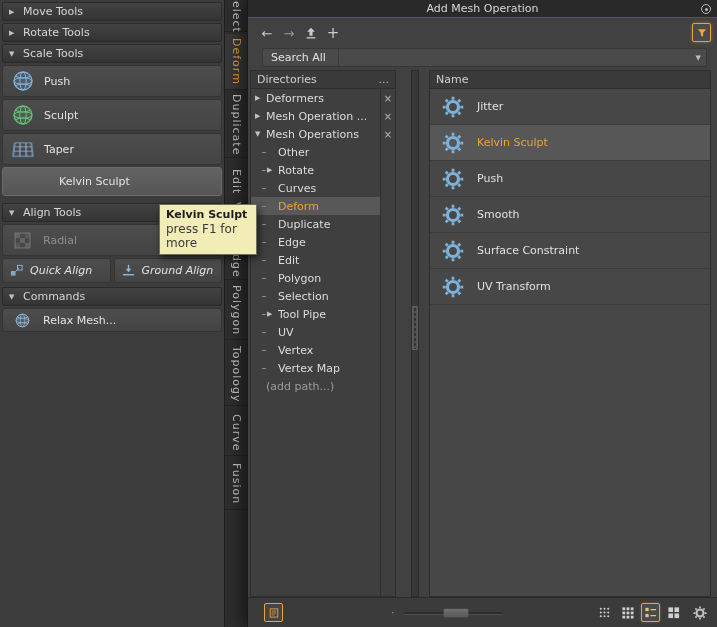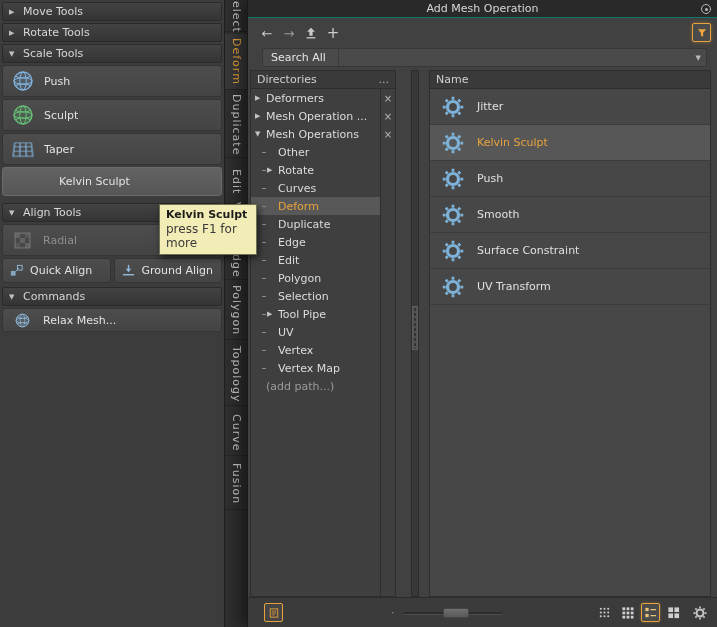--- a/index.html
+++ b/index.html
@@ -19,21 +19,21 @@
   .sec-header .tri { font-size:7px; color:#c0c0c0; width:9px; }
   .tool-btn {
     height:32px; margin-bottom:2px; display:flex; align-items:center; gap:9px; padding:0 8px;
     background:linear-gradient(#4d4d4d,#444444); border:1px solid #343434; border-radius:3px; color:#e2e2e2;
   }
   .tool-btn svg { width:24px; height:24px; flex:none; }
   .tool-btn.selected { background:linear-gradient(#626262,#565656); border-color:#6b6b6b; height:29px; padding-left:56px; margin-bottom:7px; }
   .tool-btn.disabled { color:#8f8f8f; }
   .tool-btn.disabled svg { opacity:.55; width:17px; height:17px; margin:0 3px; }
   .row2 { display:flex; gap:3px; margin-bottom:4px; }
-  .row2 .tool-btn { flex:1; height:25px; margin-bottom:0; gap:6px; padding:0 6px; }
+  .row2 .tool-btn { flex:1; height:25px; margin-bottom:0; gap:6px; padding:0 6px;font-style:italic; }
   .row2 .tool-btn svg { width:15px; height:15px; }
   .cmd-btn { height:24px; }
   .cmd-btn svg { width:17px; height:17px; margin:0 3px; }
   .c-blue  { color:#82b4e0; }
   .c-green { color:#67c279; }
   .c-gray  { color:#9a9a9a; }
   .c-steel { color:#8fb8da; }
   .skew svg { transform:perspective(70px) rotateX(42deg); }
 
   

